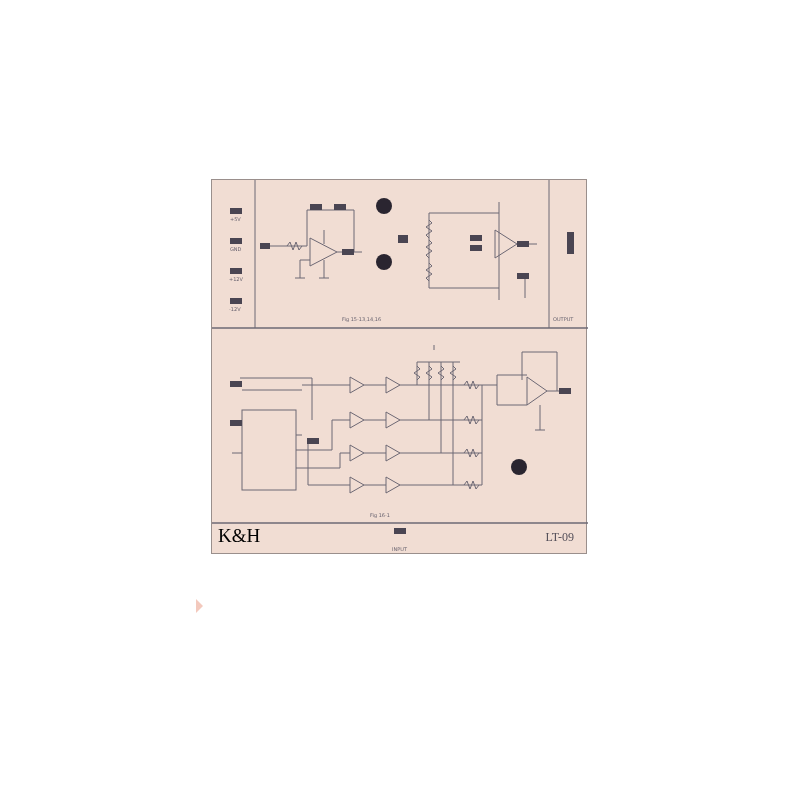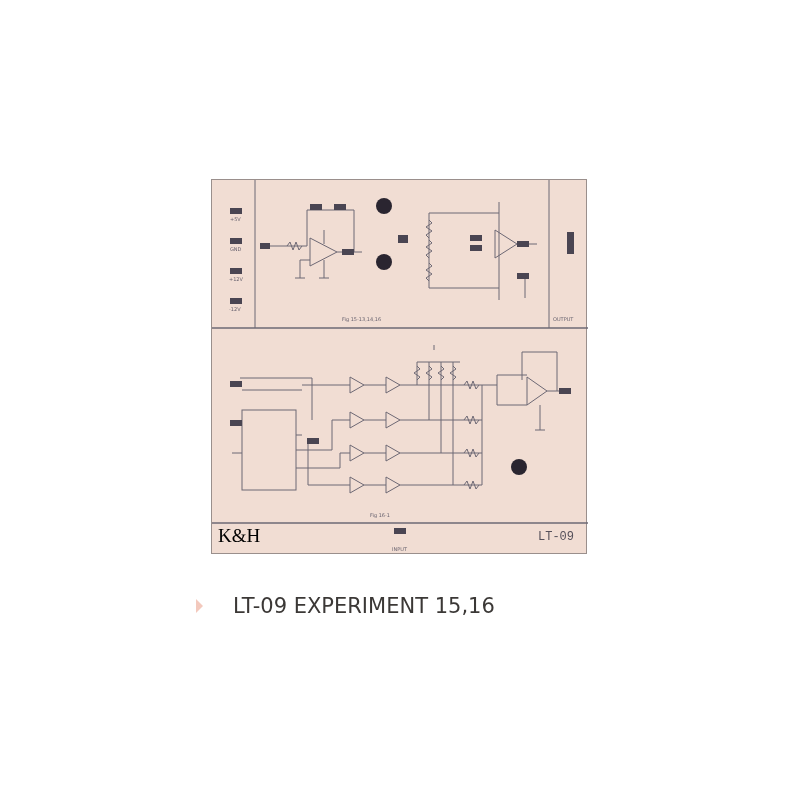--- a/index.html
+++ b/index.html
@@ -3,21 +3,21 @@
 <meta charset="utf-8">
 <style>
   html, body { margin:0; padding:0; background:#ffffff; }
   body { width:800px; height:800px; position:relative; overflow:hidden; font-family:"Liberation Sans", sans-serif; }
   .board { position:absolute; left:211px; top:179px; width:376px; height:375px; background:#f1ddd3; border:1px solid #9a8f8c; box-sizing:border-box; }
   .board svg { position:absolute; left:0; top:0; }
   .caption { position:absolute; left:196px; top:590px; height:32px; display:flex; align-items:center; }
   .marker { width:0; height:0; border-top:7px solid transparent; border-bottom:7px solid transparent; border-left:7px solid #f3c9bd; margin-right:30px; }
   .caption-text { font-family:"DejaVu Sans", sans-serif; font-size:21px; color:#3b3836; letter-spacing:0px; white-space:nowrap; }
   .brand { position:absolute; left:6px; top:345px; font-family:"Liberation Serif", serif; font-size:19px; color:#000000; }
-  .model { position:absolute; right:12px; top:350px; font-family:Liberation Mono, monospace; font-size:12px; color:#55505a; }
+  .model { position:absolute; right:12px; top:350px; font-family:Liberation Serif, serif; font-size:12px; color:#55505a; }
   .lbl { position:absolute; font-family:"DejaVu Sans", sans-serif; font-size:5px; color:#6a6470; white-space:nowrap; }
 </style>
 </head>
 <body>
 
 <div class="board">
   <svg width="376" height="375" viewBox="0 0 376 375">
     <g stroke="#6d6874" stroke-width="1" fill="none">
 
       <line x1="0" y1="148" x2="376" y2="148" stroke-width="1.5"></line>
@@ -155,14 +155,13 @@
   <span class="lbl" style="left:341px;top:136px">OUTPUT</span>
   <span class="lbl" style="left:158px;top:332px">Fig 16-1</span>
   <span class="lbl" style="left:180px;top:366px">INPUT</span>
 
   <span class="brand">K&amp;H</span>
   <span class="model">LT-09</span>
 </div>
 
 <div class="caption">
   <span class="marker"></span>
-  <span class="caption-text">LT-09 EXPERIMENT 15,16</span>
 </div>
 
 </body></html>

